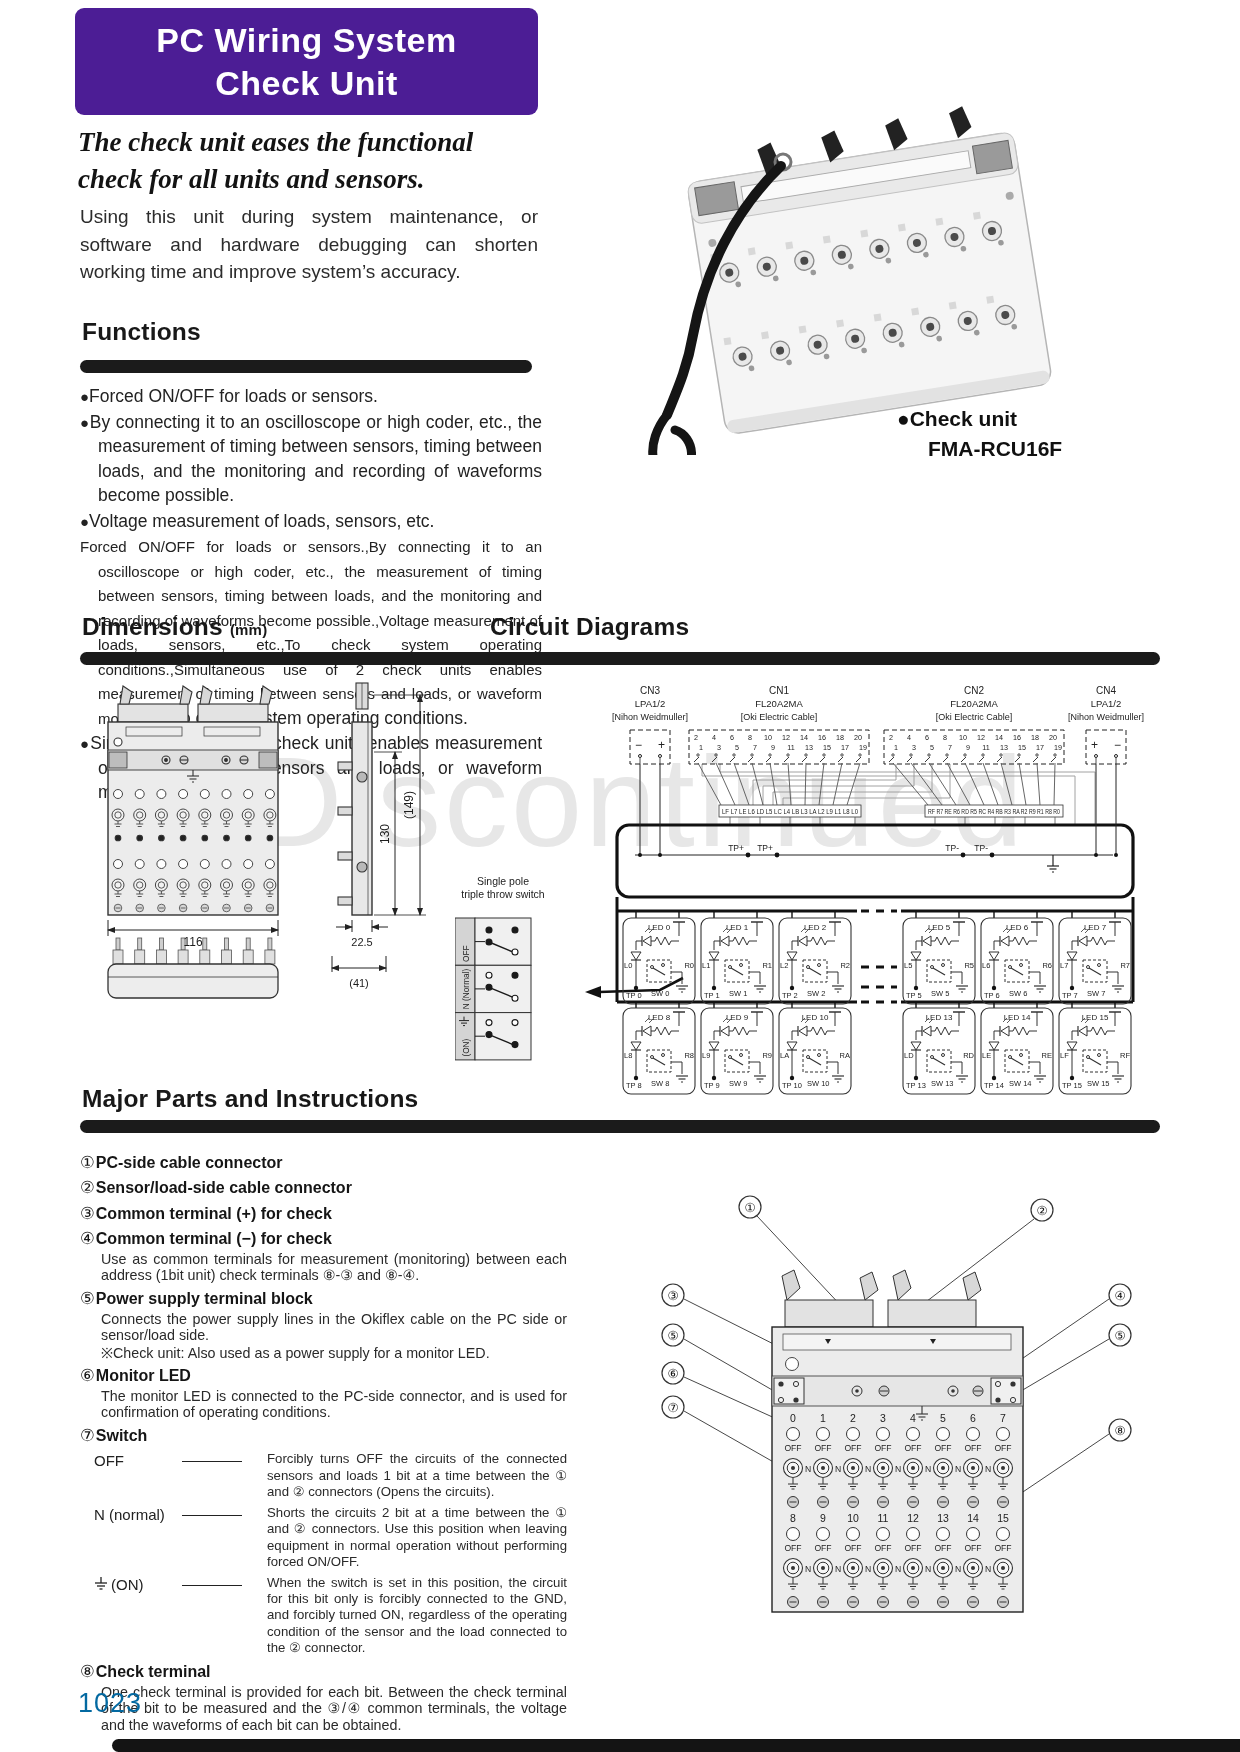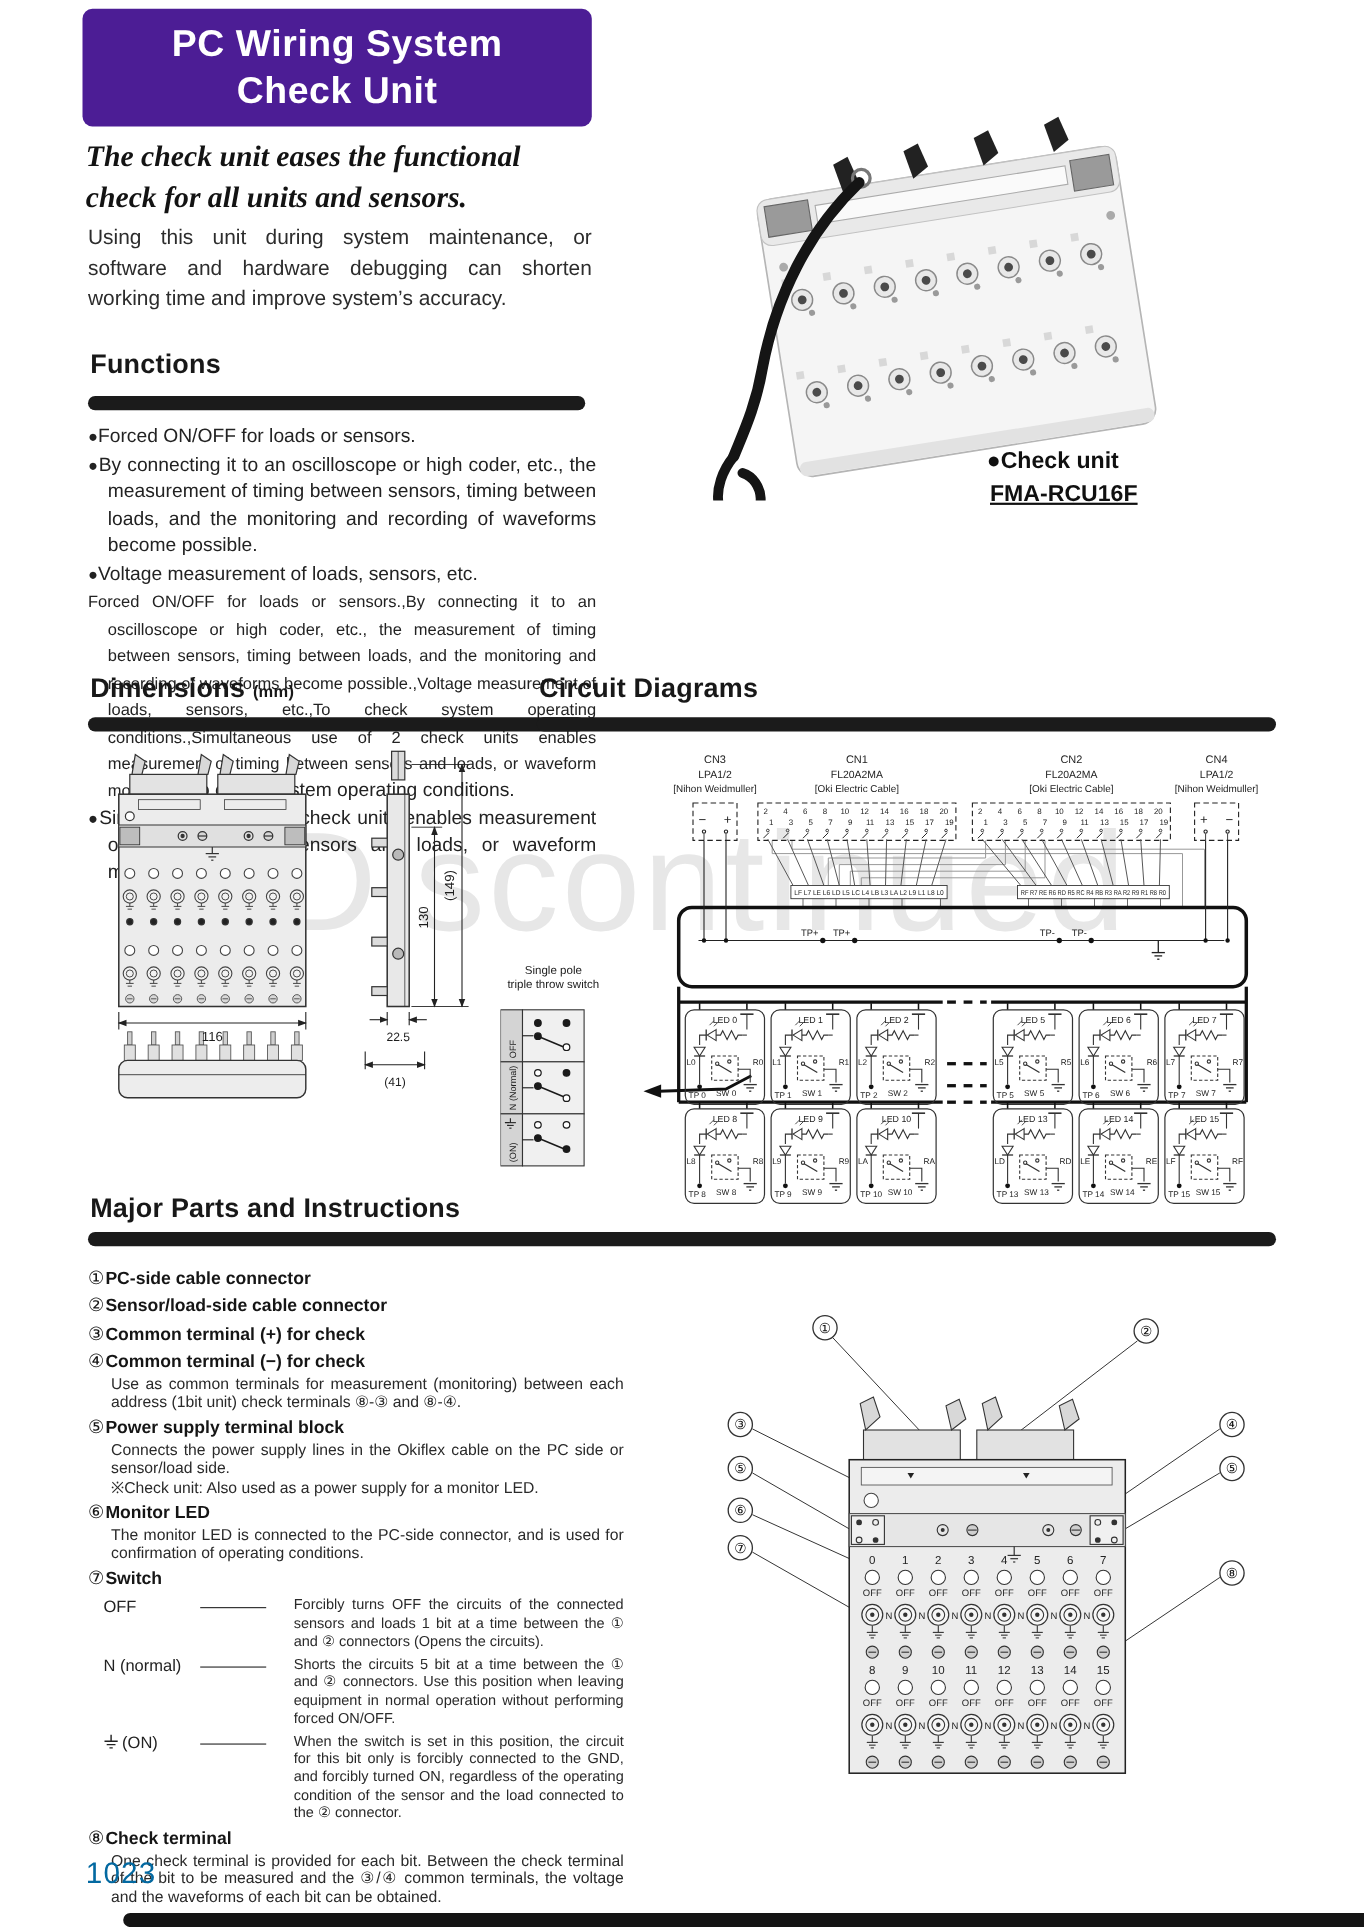--- a/index.html
+++ b/index.html
@@ -21,21 +21,21 @@
   .sec-head{position:absolute;z-index:1;font-size:24.5px;font-weight:bold;color:#181818;
             letter-spacing:.2px;}
   .sec-head small{font-size:15px;font-weight:bold;}
   .bar{position:absolute;height:13px;background:#1b1b1b;border-radius:7px;z-index:1;}
   .bullets{position:absolute;left:80px;top:384px;width:462px;z-index:1;}
   .bullet{font-size:17.5px;line-height:1.4;text-align:justify;color:#222;
           padding-left:18px;text-indent:-18px;margin-bottom:1px;}
   .bullet .bchar{font-size:15px;}
   .photo-caption{position:absolute;left:897px;top:404px;z-index:2;font-weight:bold;
                  font-size:21px;color:#101010;line-height:1.45;}
-  .photo-caption .model{margin-left:3px;text-decoration:underline;}
+  .photo-caption .model{margin-left:31px;}
   .parts-col{position:absolute;left:80px;top:1148px;width:487px;z-index:1;}
   .part-title{font-size:16px;font-weight:bold;color:#151515;margin-top:4px;line-height:1.28;}
   .part-title .pnum{font-weight:normal;font-size:16.5px;margin-right:1px;}
   .part-desc,.part-note{font-size:14.3px;line-height:1.16;text-align:justify;color:#2a2a2a;
              margin-left:21px;margin-top:1px;}
   .swrow{display:flex;margin:5px 0 5px 14px;}
   .swlabel{flex:0 0 88px;font-size:15px;color:#222;padding-top:1px;display:flex;gap:3px;align-items:flex-start;}
   .swline{flex:0 0 60px;border-top:1.4px solid #222;margin-top:10px;}
   .swdesc{flex:1;font-size:13.2px;line-height:1.23;text-align:justify;color:#2a2a2a;margin-left:25px;}
   .pagenum{position:absolute;left:78px;top:1688px;font-size:27px;color:#0369a1;z-index:1;letter-spacing:1px;}
@@ -1031,21 +1031,21 @@
     <div class="part-title"><span class="pnum">⑦</span><span>Switch</span></div>
 
     <div class="swrow">
       <div class="swlabel">OFF</div>
       <div class="swline"></div>
       <div class="swdesc">Forcibly turns OFF the circuits of the connected sensors and loads 1 bit at a time between the ① and ② connectors (Opens the circuits).</div>
     </div>
     <div class="swrow">
       <div class="swlabel">N (normal)</div>
       <div class="swline"></div>
-      <div class="swdesc">Shorts the circuits 5 bit at a time between the ① and ② connectors. Use this position when leaving equipment in normal operation without performing forced ON/OFF.</div>
+      <div class="swdesc">Shorts the circuits 2 bit at a time between the ① and ② connectors. Use this position when leaving equipment in normal operation without performing forced ON/OFF.</div>
     </div>
     <div class="swrow">
       <div class="swlabel">
         <svg width="14" height="14" viewBox="0 0 14 14">
           <g stroke="#222" stroke-width="1.3" fill="none">
             <line x1="7" y1="1" x2="7" y2="7"></line>
               <line x1="1" y1="7" x2="13" y2="7"></line>
             <line x1="3" y1="10" x2="11" y2="10"></line>
               <line x1="5.5" y1="13" x2="8.5" y2="13"></line>
           </g>

